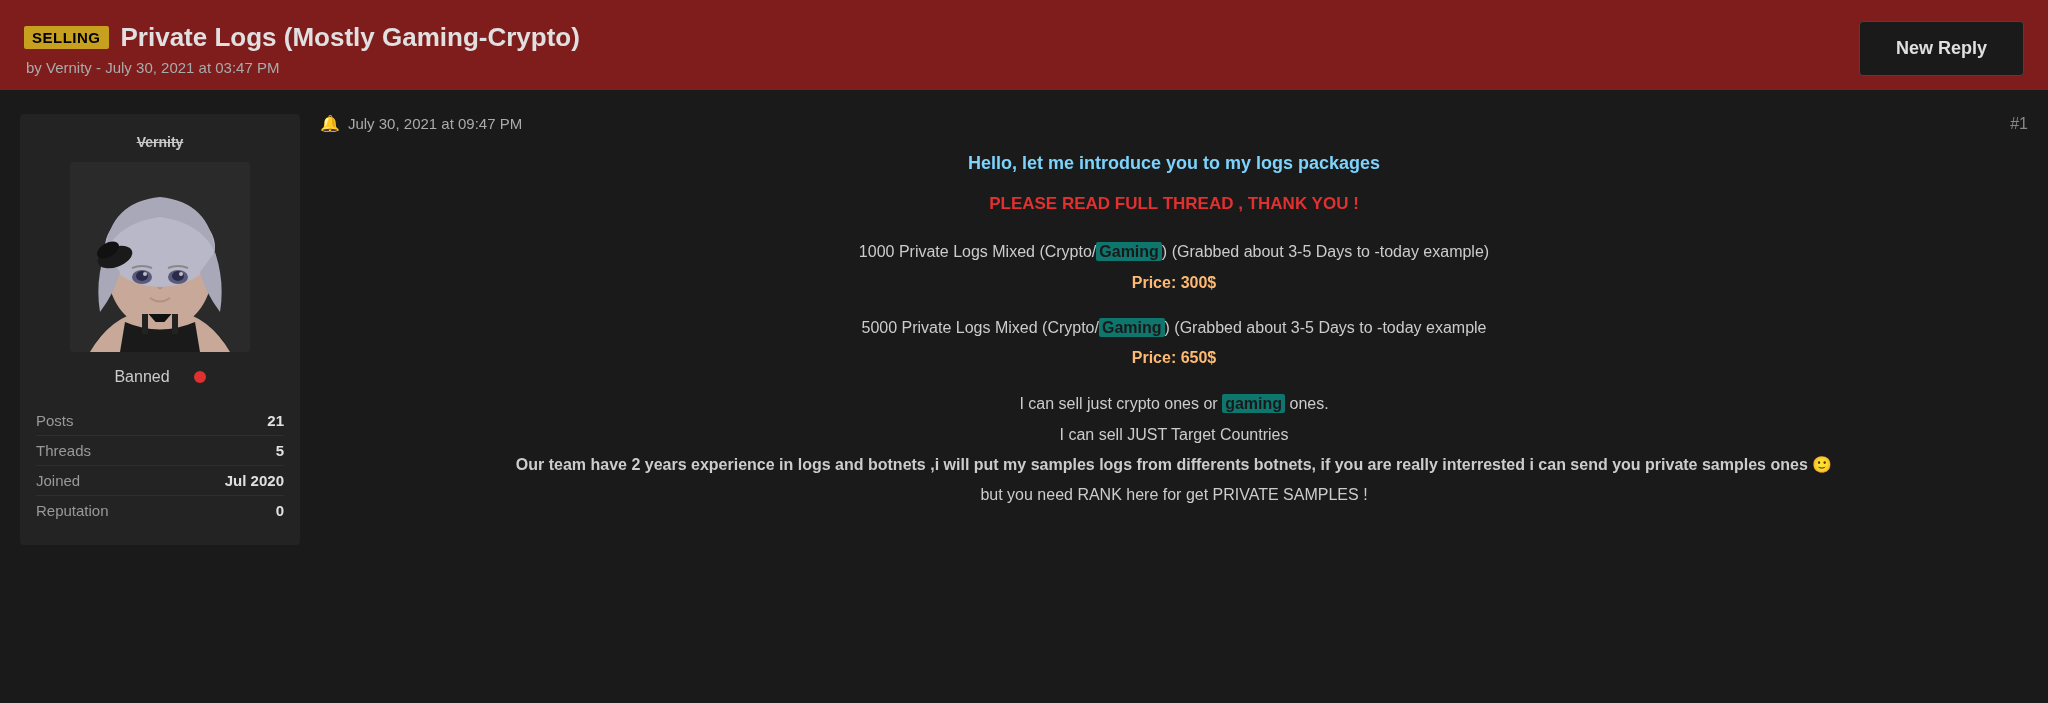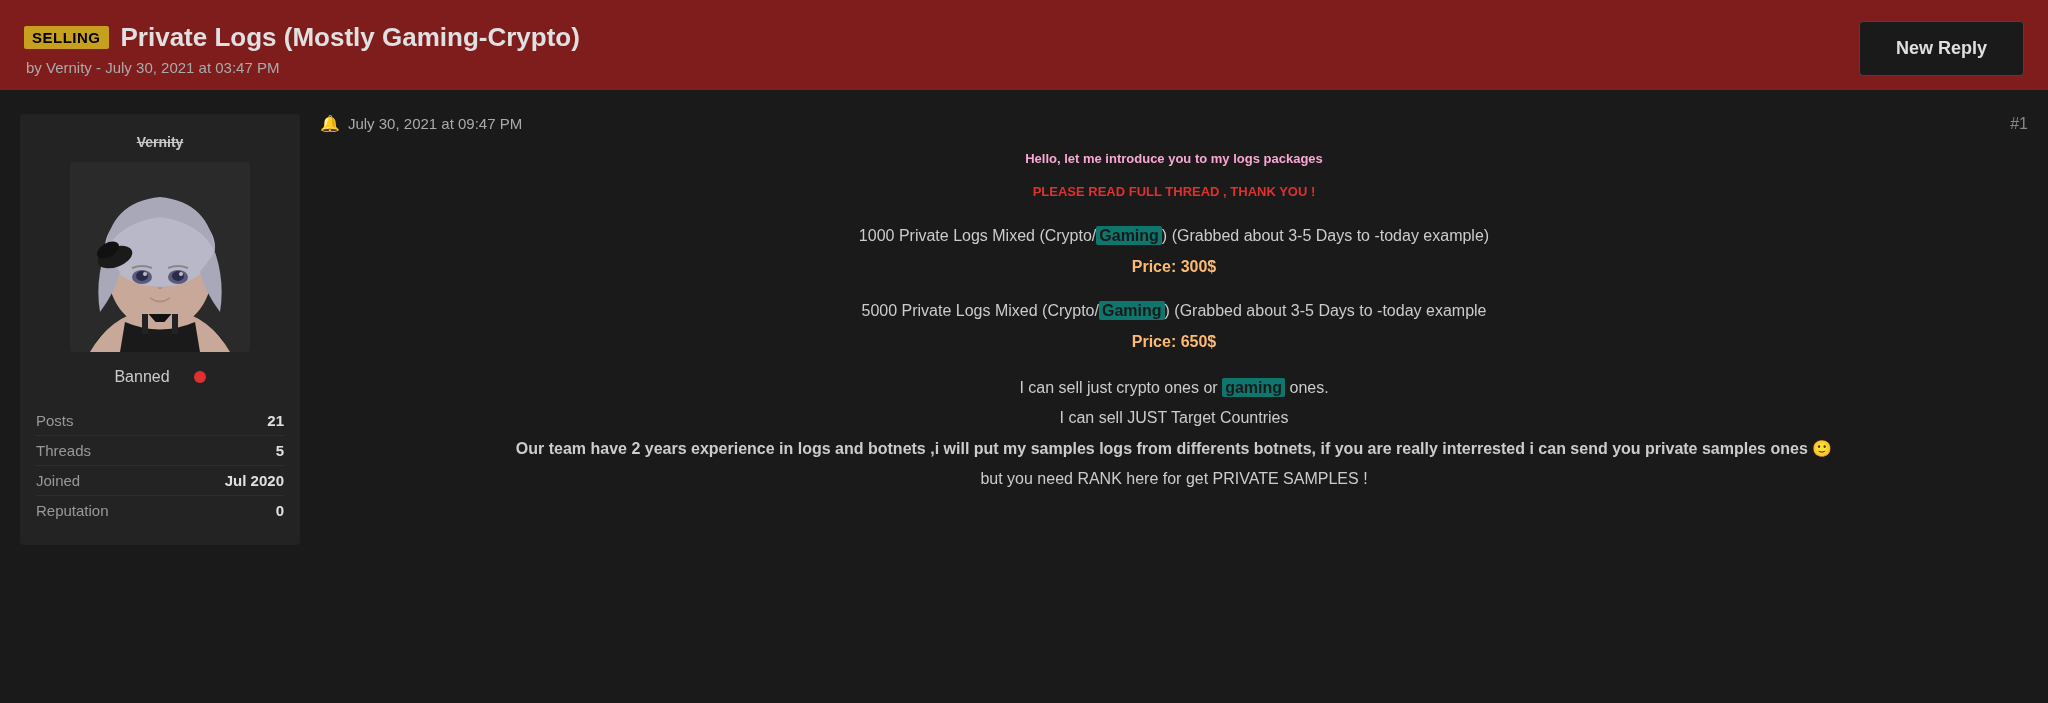--- a/index.html
+++ b/index.html
@@ -201,30 +201,30 @@
       font-size: 16px;
     }
 
     .post-body {
       text-align: center;
       line-height: 1.8;
       font-size: 16px;
     }
 
     .intro-line {
-      color: #f9a8d4;
-      font-weight: bold;
-      font-size: 13px;
+      color: #7dd3fc;
+      font-weight: bold;
+      font-size: 18px;
       margin-bottom: 10px;
     }
 
     .warning-line {
       color: #e03030;
       font-weight: bold;
-      font-size: 13px;
+      font-size: 17px;
       margin-bottom: 18px;
     }
 
     .package-section {
       margin-bottom: 16px;
     }
 
     .package-line {
       color: #ccc;
       font-size: 16px;

